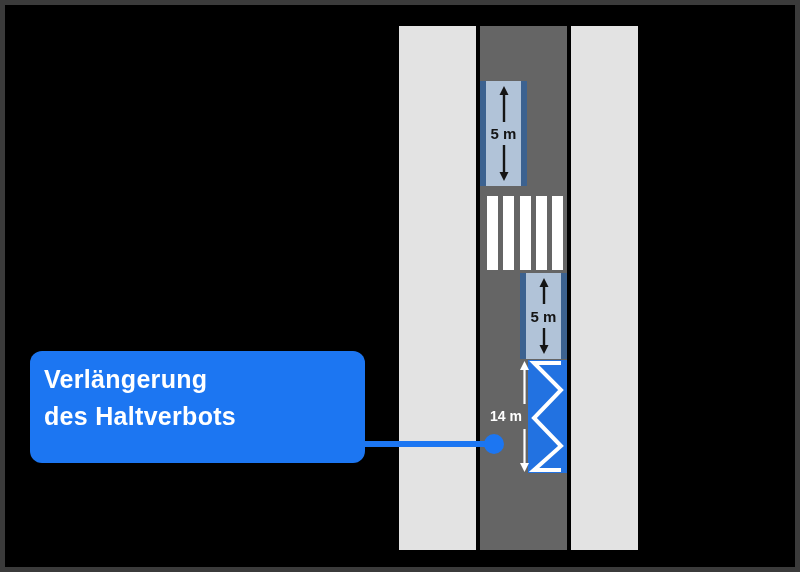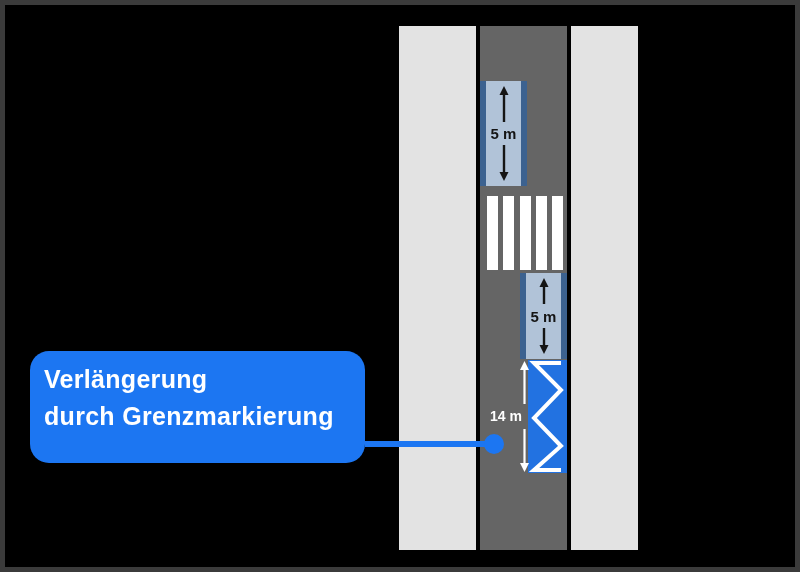--- a/index.html
+++ b/index.html
@@ -52,21 +52,21 @@
   }
   .measure-10 svg { display: block; width: 13px; height: 113px; }
   .measure-label {
     position: absolute; left: 484px; top: 408px; width: 38px; height: 16px;
     color: #ffffff; font-size: 14px; font-weight: bold; text-align: right;
     line-height: 16px; white-space: nowrap;
   }
   
   .callout {
     position: absolute; left: 30px; top: 351px; width: 335px; height: 112px;
-    box-sizing: border-box; background: #1c76f2; border-radius: 19px;
+    box-sizing: border-box; background: #1c76f2; border-radius: 12px;
     padding: 10px 10px 0 14px; color: #ffffff;
   }
   .callout .line {
     font-size: 25px; font-weight: bold; line-height: 37px;
     letter-spacing: 0.3px; white-space: nowrap;
   }
   .connector {
     position: absolute; left: 365px; top: 441px; width: 129px; height: 6px;
     background: #1c76f2;
   }
@@ -127,16 +127,16 @@
     <line x1="6.5" y1="69" x2="6.5" y2="105" stroke="#ffffff" stroke-width="2.2"></line>
     <polygon points="6.5,112 2,103 11,103" fill="#ffffff"></polygon>
   </svg>
 </div>
 <div class="measure-label">14 m</div>
 
 <div class="connector"></div>
 <div class="connector-dot"></div>
 <div class="callout">
   <div class="line">Verlängerung</div>
-  <div class="line">durch Grenzmarkierung</div>
+  <div class="line">des Haltverbots</div>
 </div>
 
 <div class="frame"></div>
 
 </body></html>

